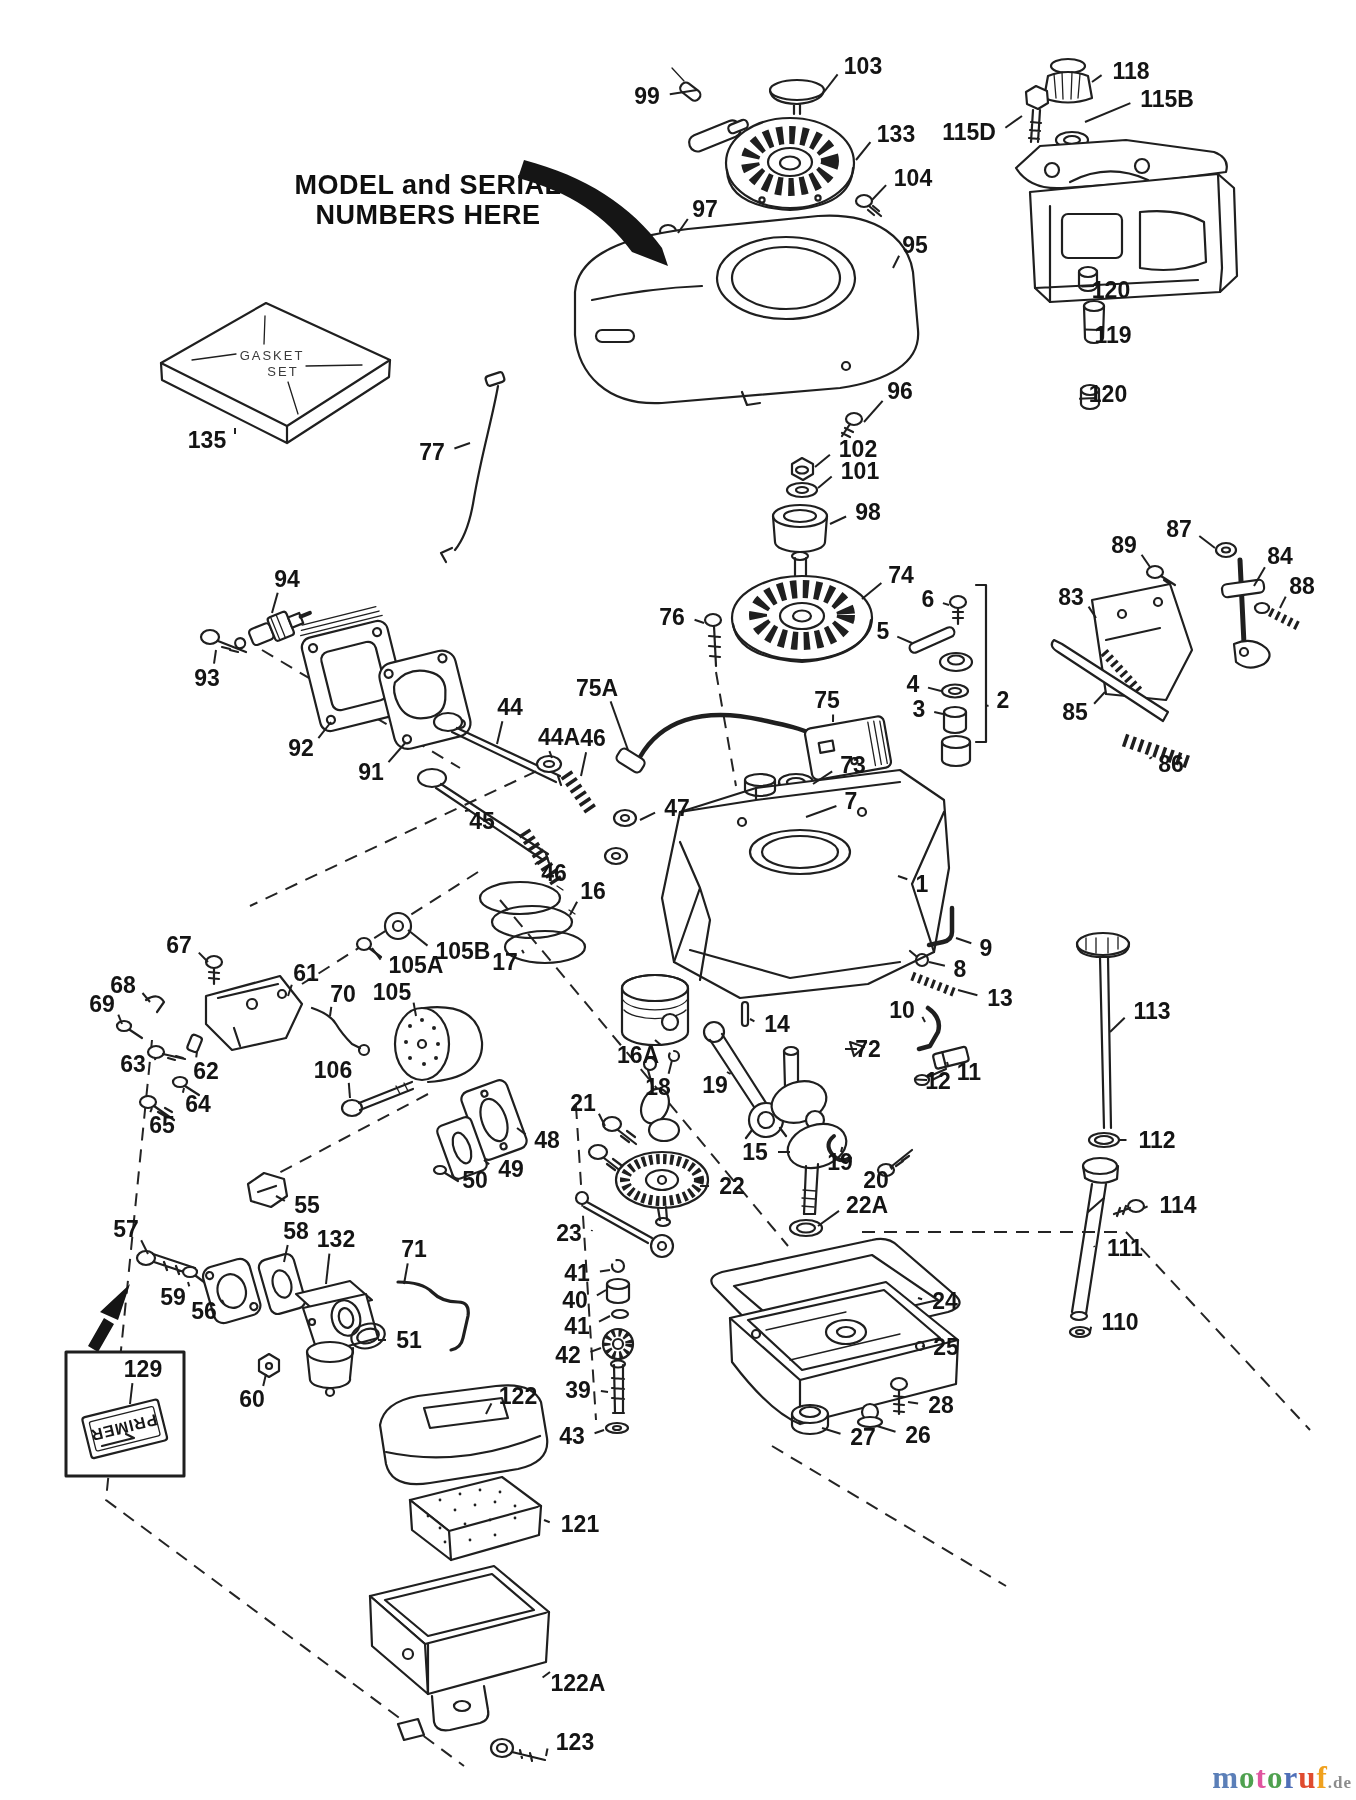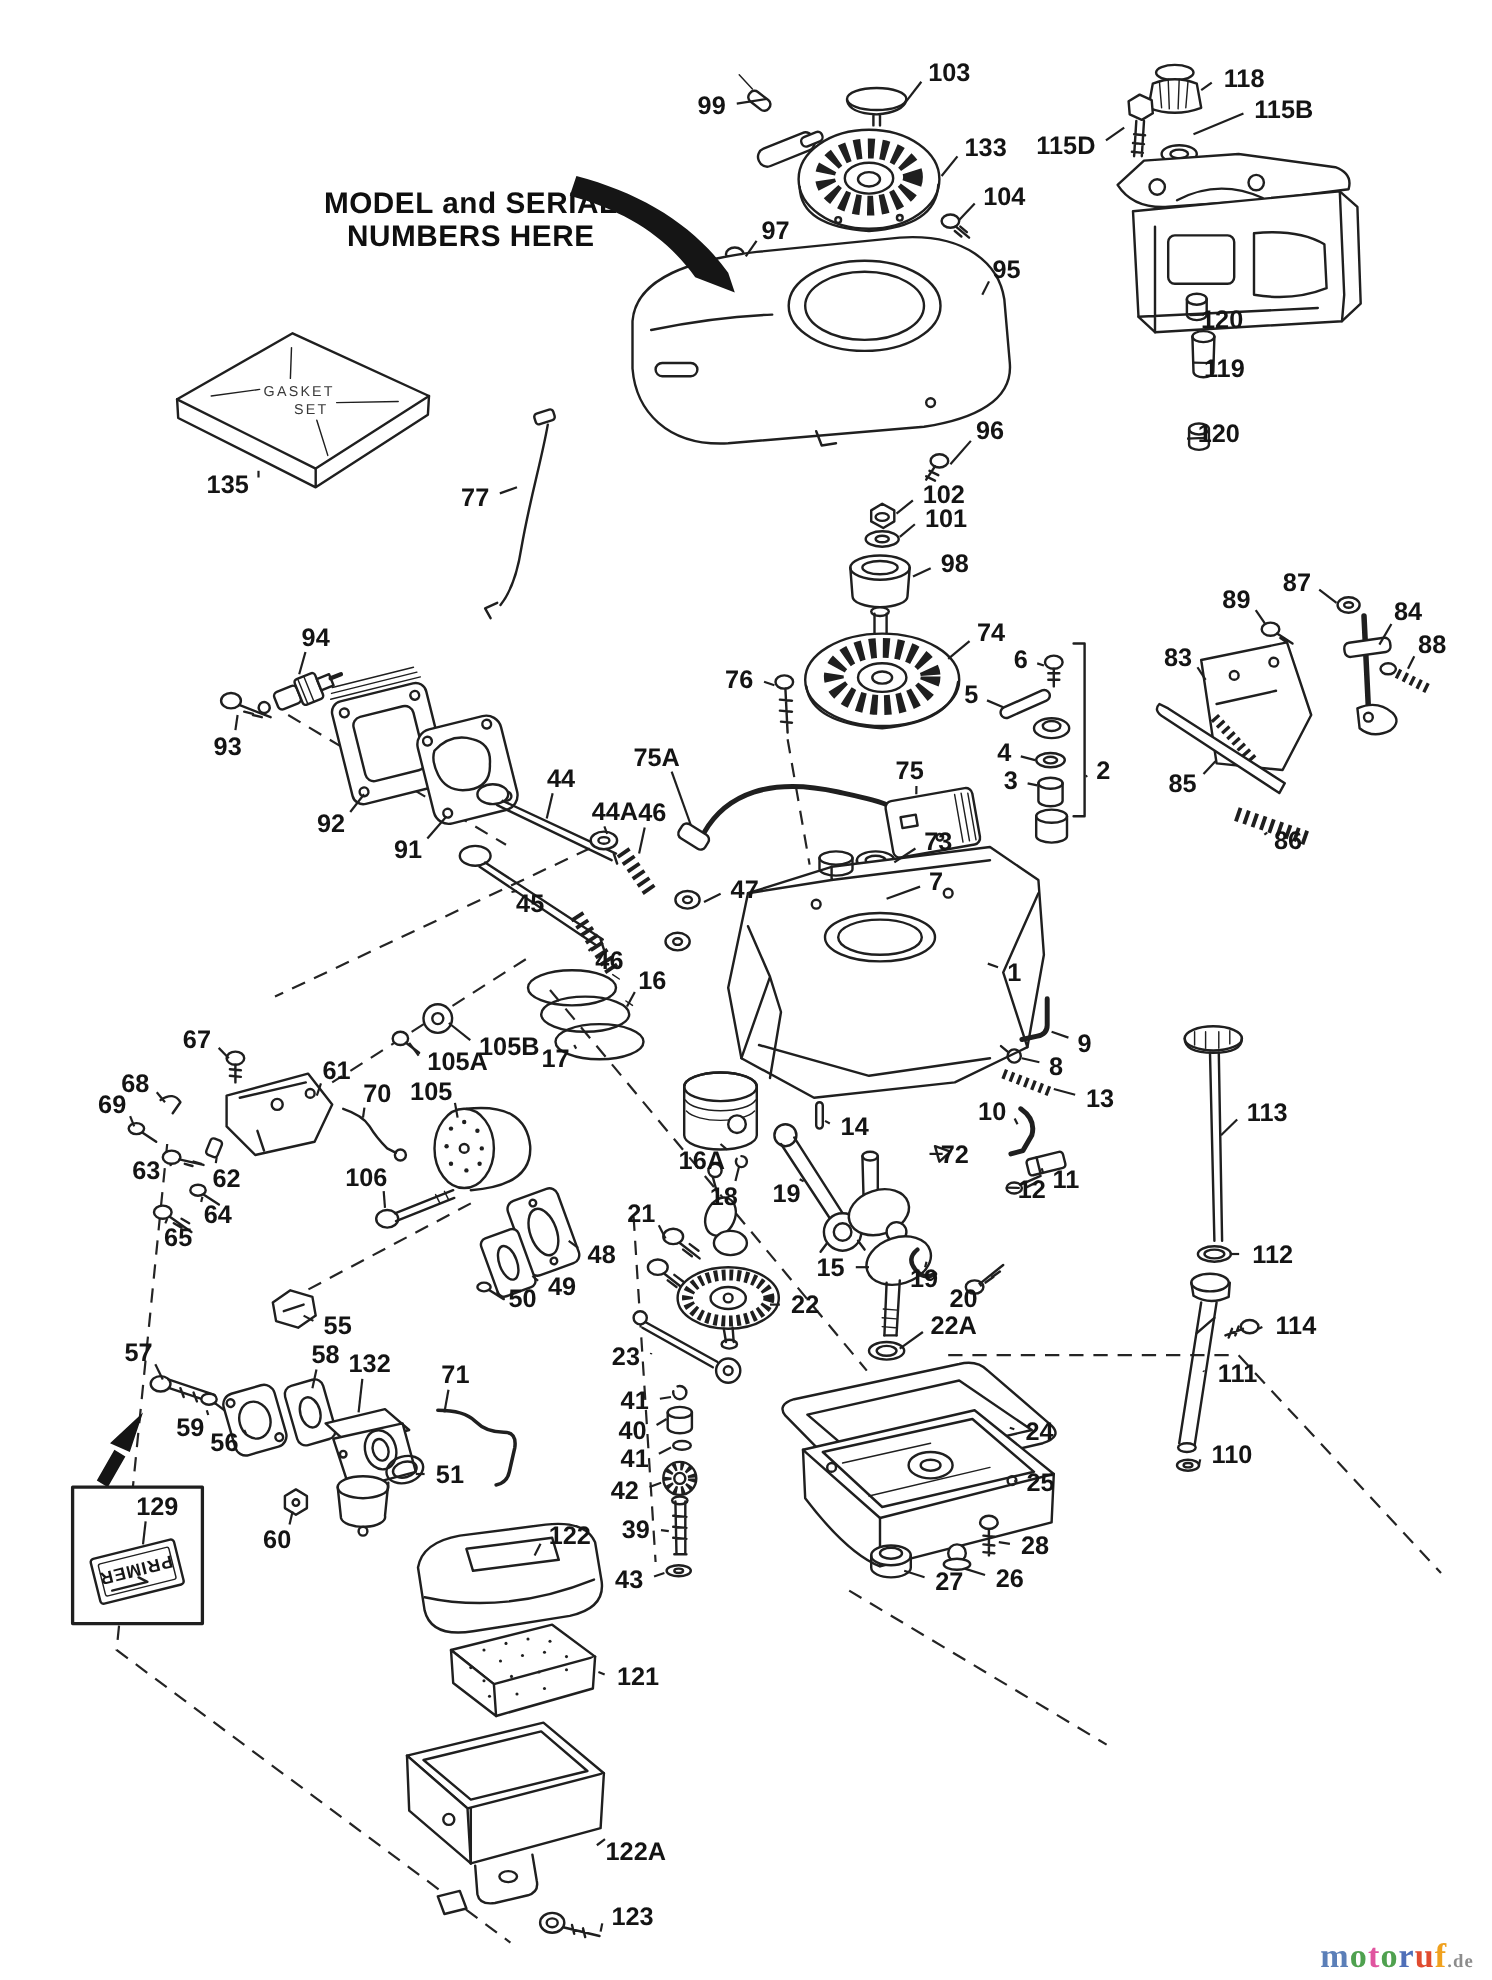--- a/index.html
+++ b/index.html
@@ -13,21 +13,21 @@
   .coil{fill:none;stroke:#1f1f1f;stroke-width:13;stroke-dasharray:3.5 4.5;}
   .coil-sm{fill:none;stroke:#1f1f1f;stroke-width:9;stroke-dasharray:3 4;}
   .fan{fill:none;stroke:#1f1f1f;stroke-width:18;stroke-dasharray:6 6;}
   .teeth{fill:none;stroke:#1f1f1f;stroke-width:10;stroke-dasharray:3.5 3.5;}
   .plabel{font-family:"Liberation Sans",sans-serif;font-weight:bold;font-size:23px;fill:#141414;text-anchor:middle;}
   .leader{stroke:#1f1f1f;stroke-width:2;}
   .callout{font-family:"Liberation Sans",sans-serif;font-weight:800;font-size:27px;fill:#0f0f0f;text-anchor:middle;letter-spacing:0.5px;}
   .smalltxt{font-family:"Liberation Sans",sans-serif;font-size:13px;fill:#3a3a3a;text-anchor:middle;letter-spacing:2px;}
   .primer-txt{font-family:"Liberation Sans",sans-serif;font-weight:bold;font-size:16px;fill:#161616;letter-spacing:1px;text-anchor:middle;}
   .dot{fill:#1f1f1f;stroke:none;}
-  .watermark{position:absolute;right:16px;bottom:4px;font-family:"Liberation Serif",serif;
+  .watermark{position:absolute;right:4px;bottom:4px;font-family:"Liberation Serif",serif;
              font-weight:bold;font-size:31px;letter-spacing:1px;}
   .watermark .wm-suffix{font-size:17px;font-weight:bold;}
 </style>
 </head>
 <body>
 
 <div class="stage">
 <svg id="diagram" width="1356" height="1800" viewBox="0 0 1356 1800">
 
   <g class="dash">

